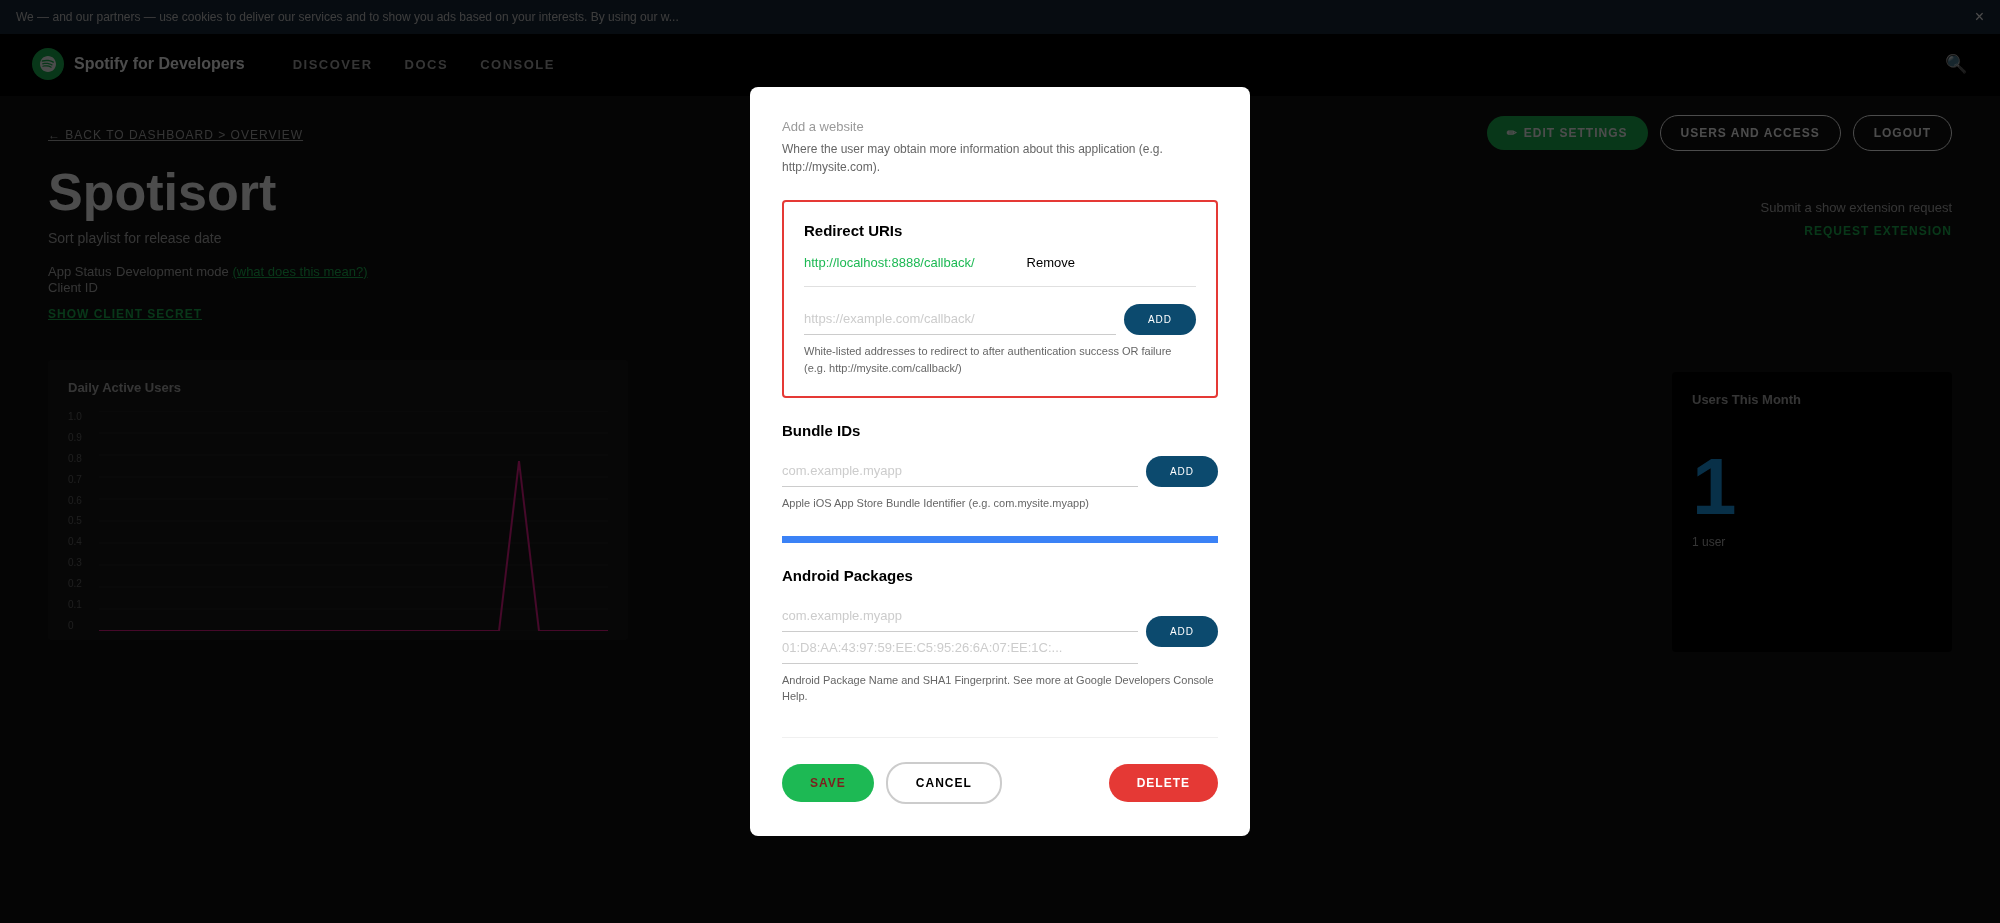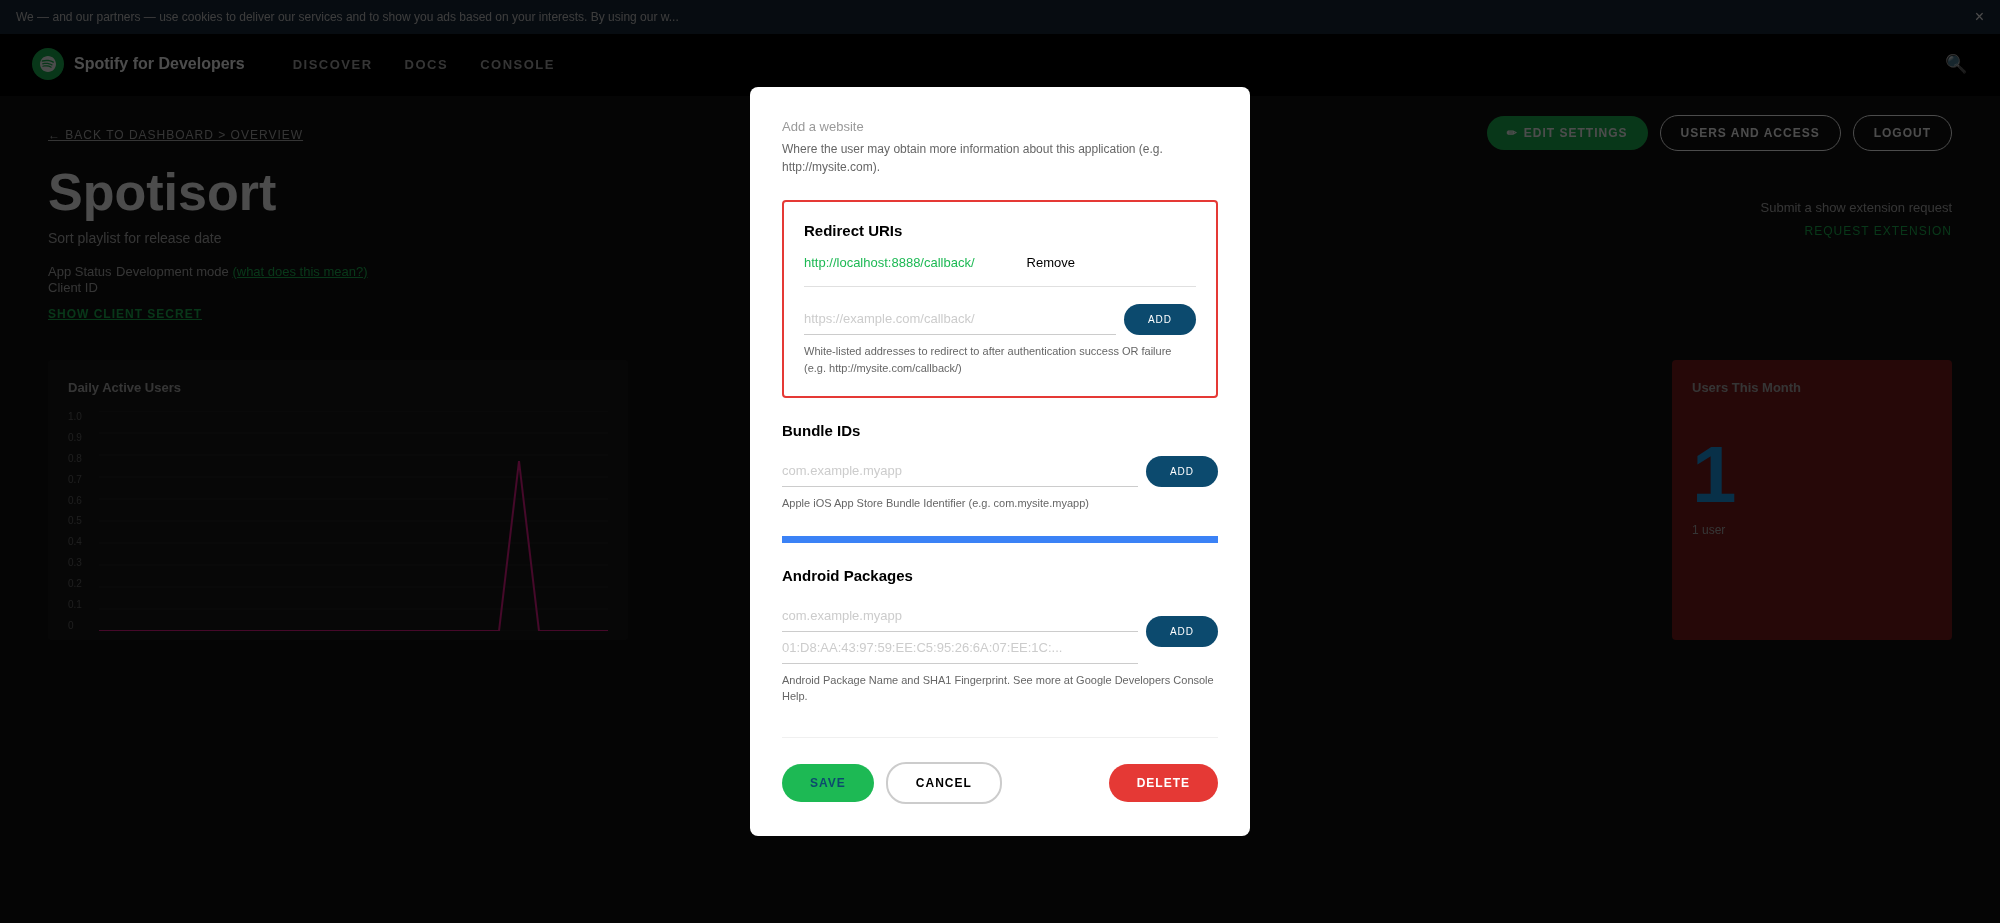--- a/index.html
+++ b/index.html
@@ -188,21 +188,21 @@
     }
     .request-extension-label {
       color: #b3b3b3;
       font-size: 13px;
       margin-bottom: 6px;
     }
     .request-extension-link {
       color: #1db954;
       font-size: 12px;
       letter-spacing: 1px;
-      font-weight: 400;
+      font-weight: 700;
       text-transform: uppercase;
       text-decoration: none;
     }
 
     .chart-title {
       color: #b3b3b3;
       font-size: 13px;
       margin-bottom: 16px;
       font-weight: bold;
     }
@@ -361,21 +361,21 @@
     .modal-footer {
       display: flex;
       align-items: center;
       gap: 12px;
       padding-top: 24px;
       border-top: 1px solid #f0f0f0;
     }
 
     .btn-save {
       background: #1db954;
-      color: #0c4a6e;
+      color: #7f1d1d;
       border: none;
       border-radius: 20px;
       padding: 12px 28px;
       font-size: 12px;
       font-weight: 700;
       letter-spacing: 1px;
       text-transform: uppercase;
       cursor: pointer;
     }
 
@@ -413,23 +413,23 @@
       left: 48px;
       background: #1a1a1a;
       border-radius: 4px;
       padding: 20px;
       width: 580px;
       height: 280px;
     }
 
     .users-this-month {
       position: absolute;
-      top: 360px;
+      top: 372px;
       right: 48px;
-      background: #7f1d1d;
+      background: #000000;
       border-radius: 4px;
       padding: 20px;
       width: 280px;
       height: 280px;
     }
   </style>
 </head>
 <body>
 
 <div class="cookie-banner">

